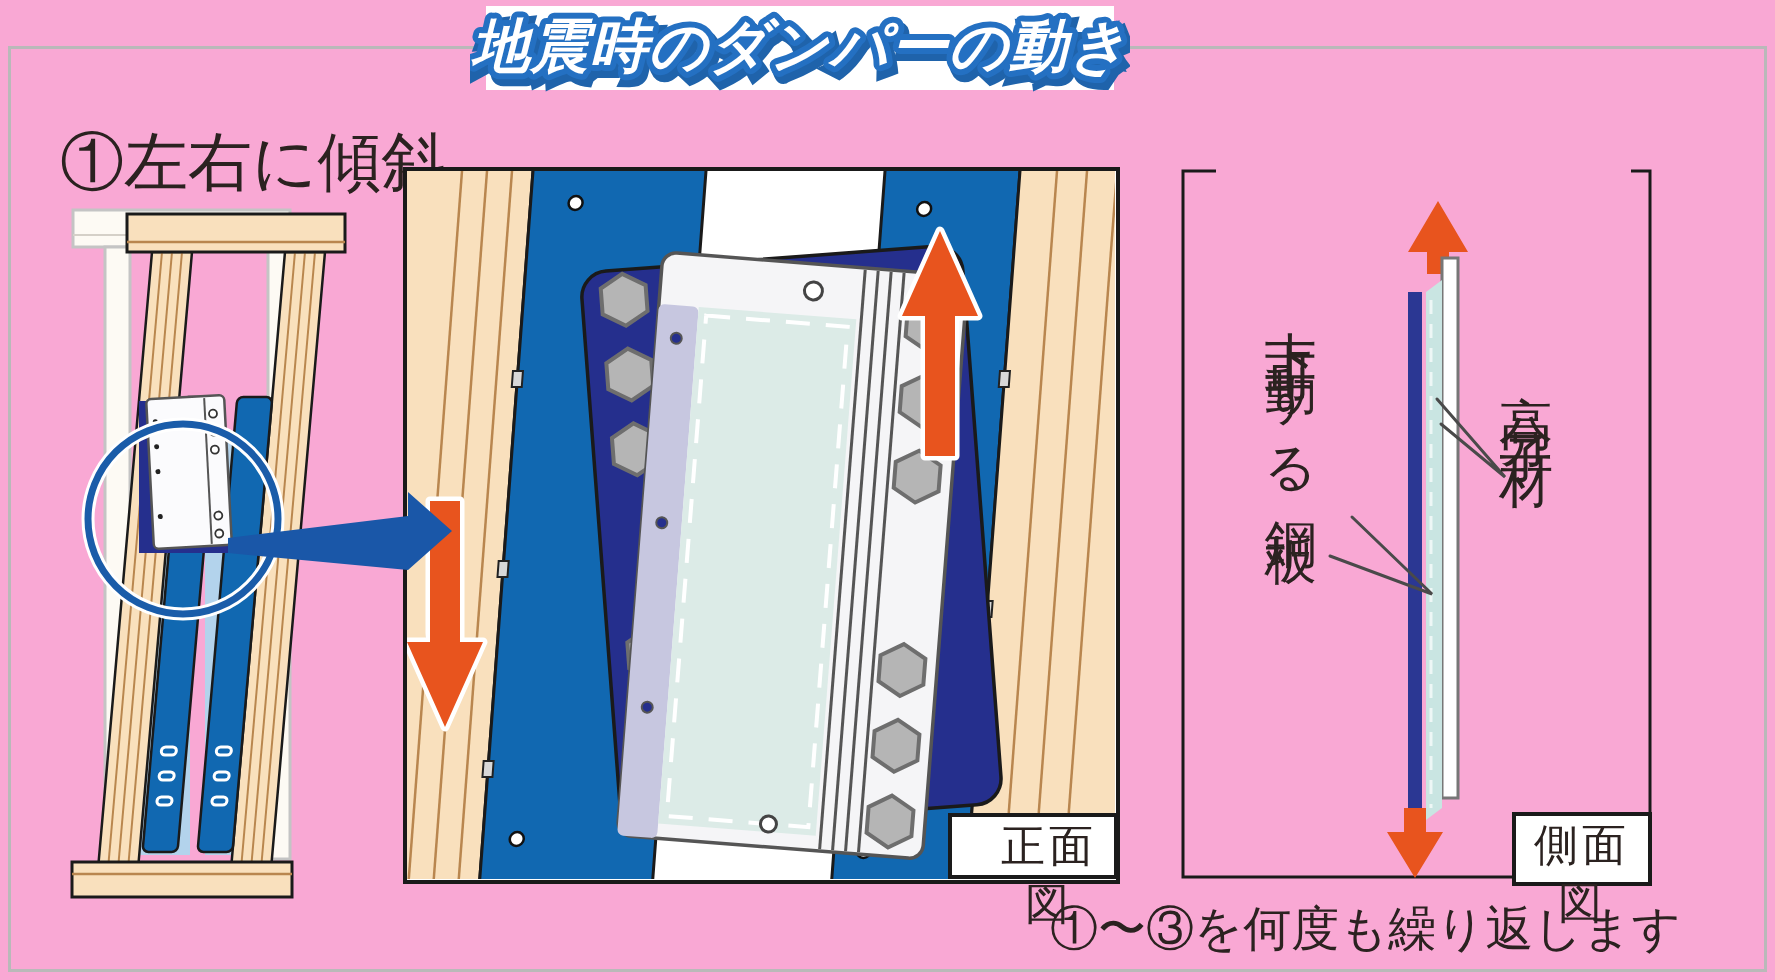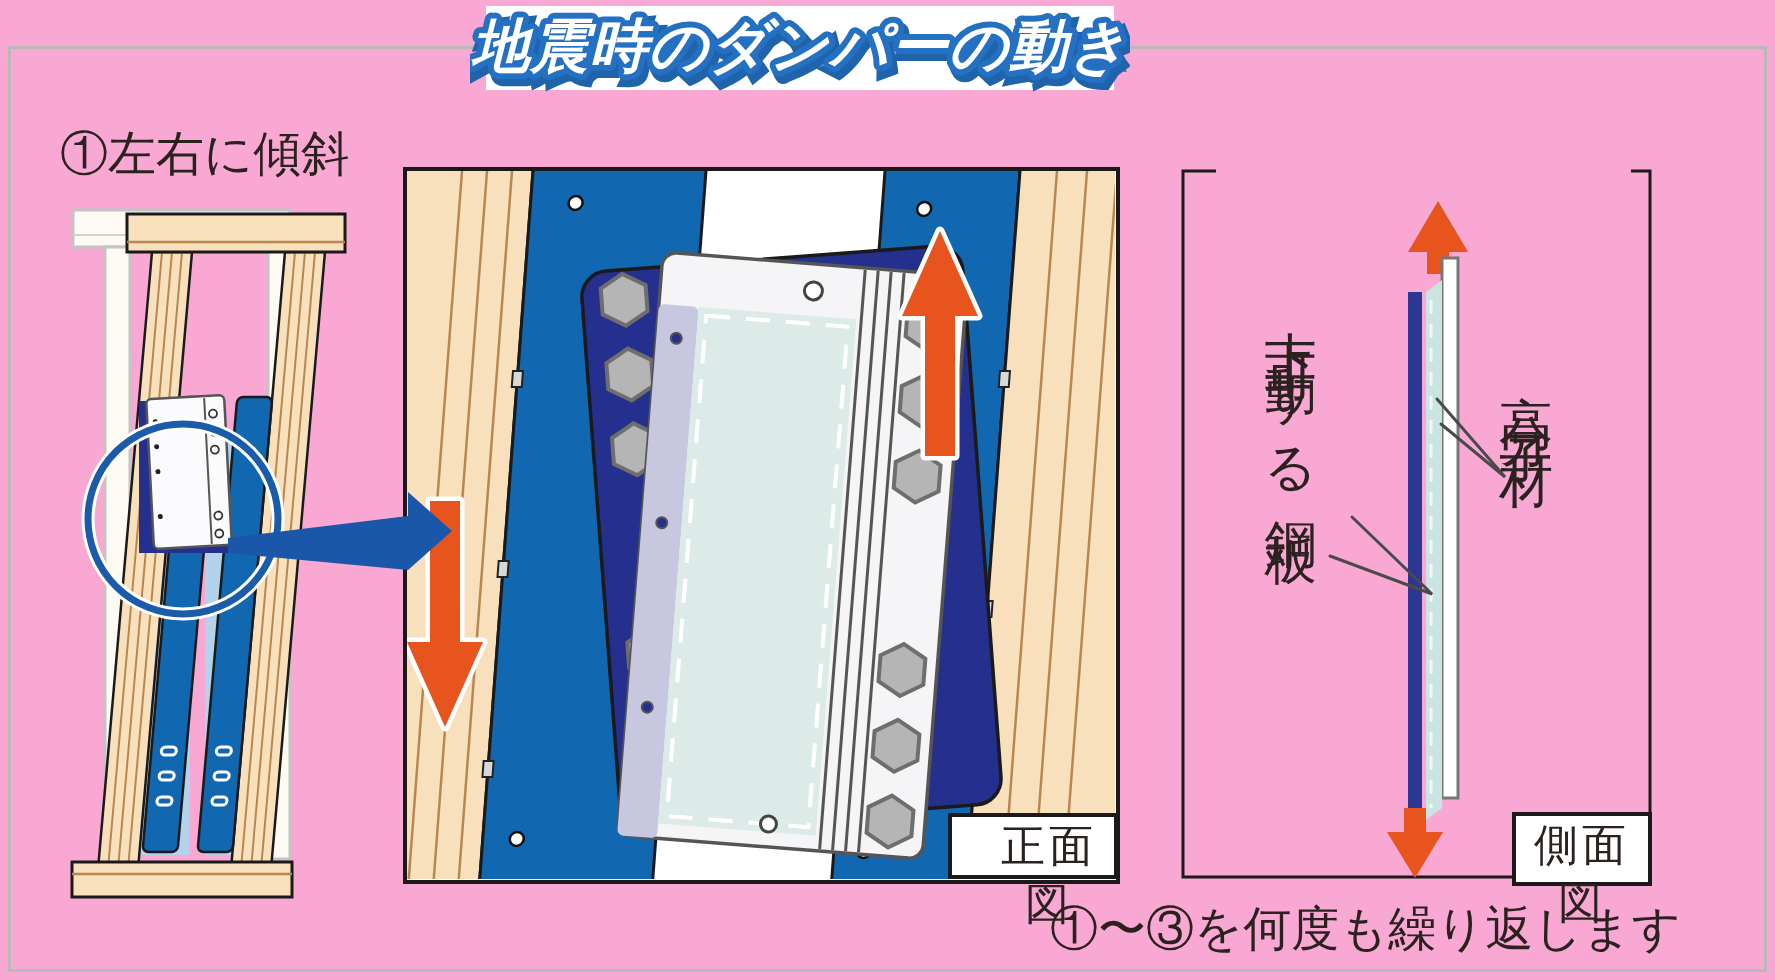--- a/index.html
+++ b/index.html
@@ -7,21 +7,21 @@
          font-family:"Liberation Sans",sans-serif;color:var(--text);}
   .abs{position:absolute;}
   
   #outer-frame{left:8px;top:46px;width:1759px;height:926px;border:3px solid var(--bordergray);box-sizing:border-box;}
   
   #main-title-svg{left:470px;top:0;width:660px;height:96px;}
   #main-title-svg text{font-family:"Liberation Sans",sans-serif;font-size:58px;font-weight:bold;font-style:italic;letter-spacing:1px;}
   .title-shadow{fill:var(--titleshadow);stroke:var(--titleshadow);stroke-width:14px;}
   .title-front{fill:#ffffff;stroke:var(--titleblue);stroke-width:12px;paint-order:stroke;stroke-linejoin:round;}
   
-  .step-label{font-size:48px;font-weight:500;color:var(--text);white-space:nowrap;line-height:1.15;}
+  .step-label{font-size:64px;font-weight:500;color:var(--text);white-space:nowrap;line-height:1.15;}
   #step1-label{left:60px;top:126px;}
   #step2-label{left:473px;top:104px;width:532px;height:86px;background:#fff;text-align:center;line-height:86px;z-index:6;}
   #step3-label{left:1235px;top:110px;width:382px;height:72px;background:#fff;text-align:center;line-height:72px;z-index:6;}
   
   #panel2{left:403px;top:167px;width:717px;height:717px;border:4px solid var(--ink);box-sizing:border-box;background:#fff;overflow:hidden;z-index:2;}
   
   .view-tag{background:#fff;border:4px solid var(--ink);box-sizing:border-box;text-align:center;
             font-size:44px;font-weight:500;color:var(--text);z-index:7;letter-spacing:4px;}
   #front-view-tag{left:948px;top:813px;width:170px;height:66px;line-height:58px;padding-left:32px;}
   #side-view-tag{left:1512px;top:812px;width:140px;height:74px;line-height:58px;}

